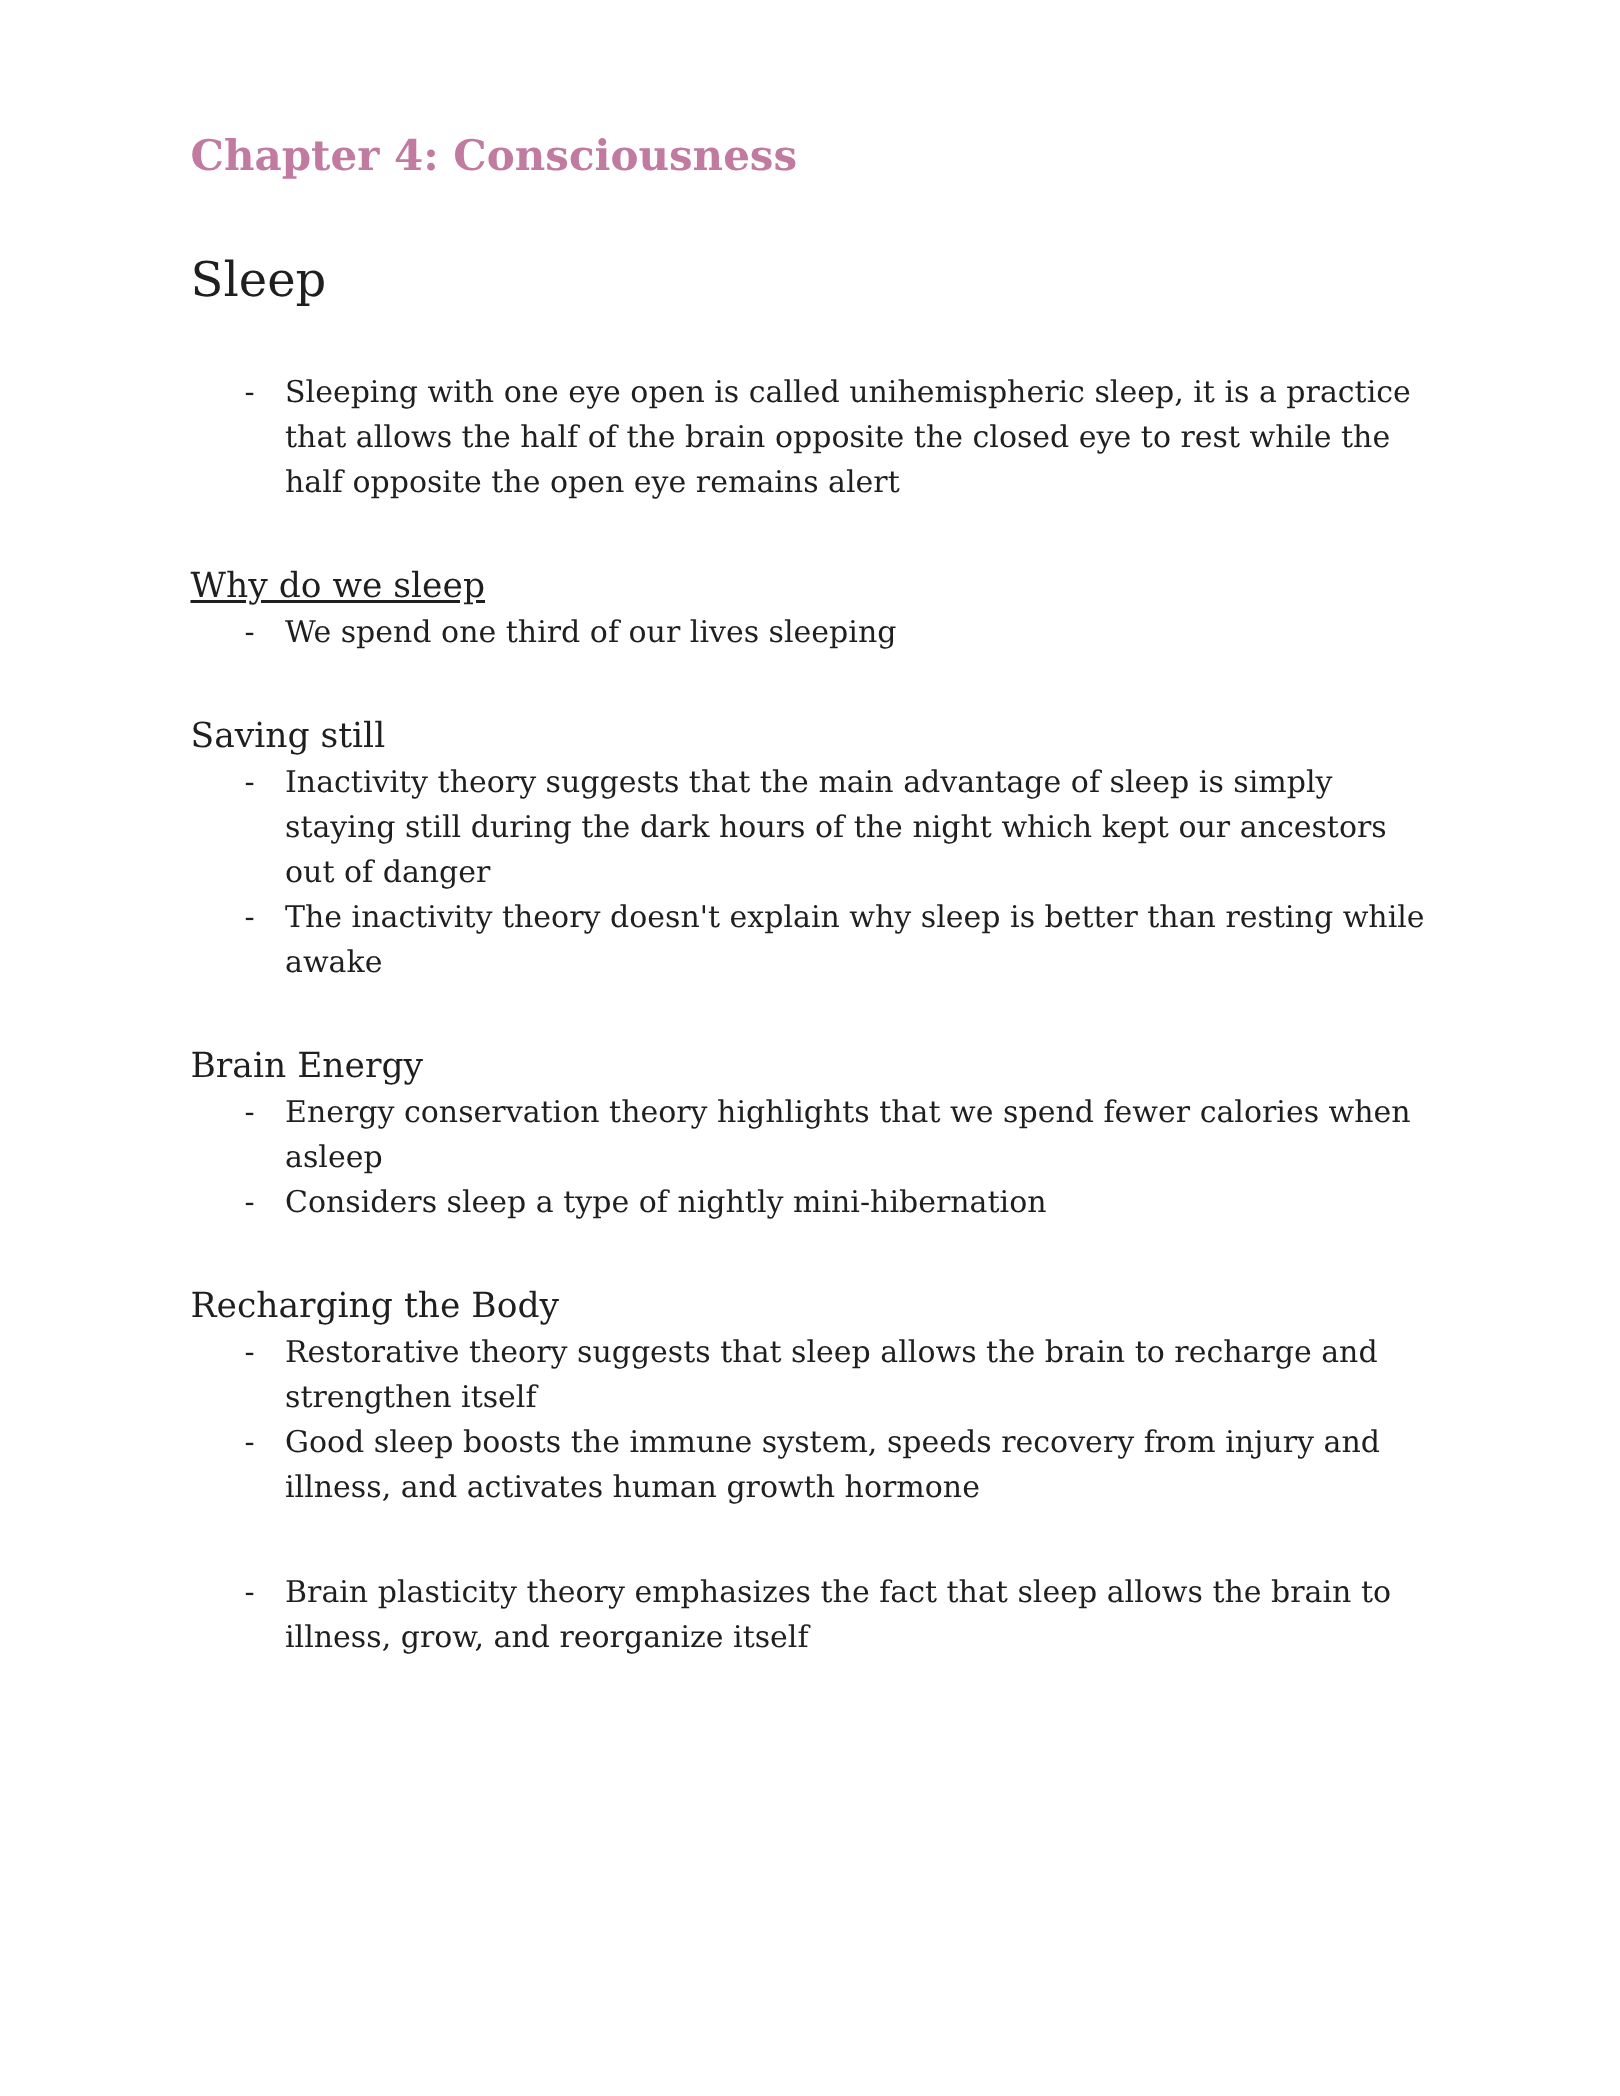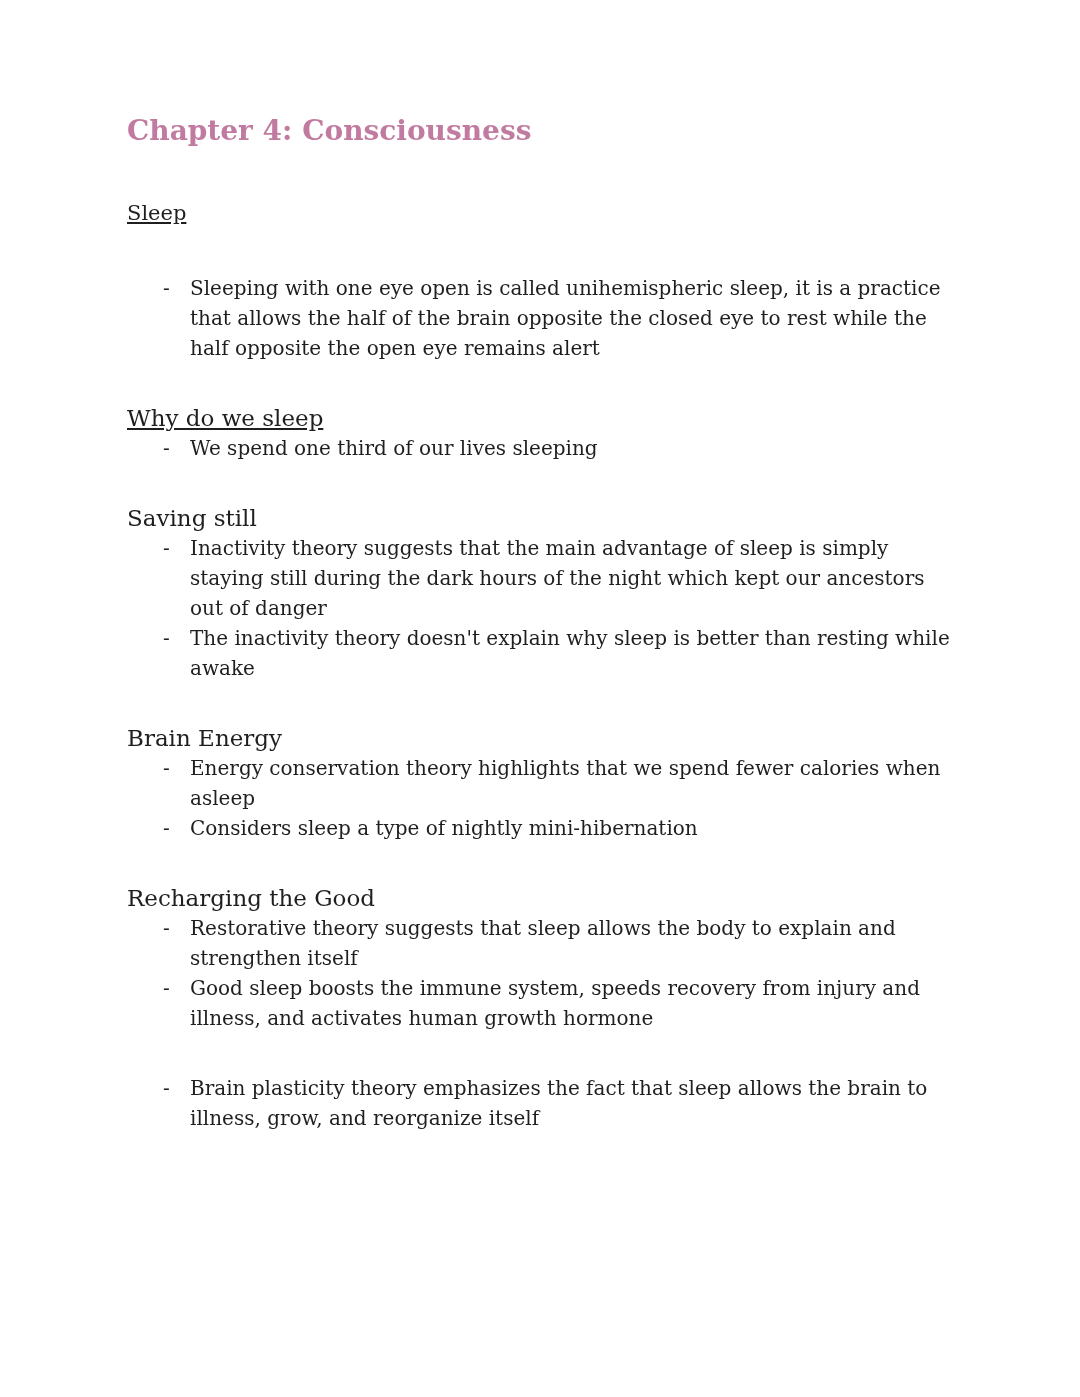--- a/index.html
+++ b/index.html
@@ -4,21 +4,21 @@
 <style>
   html, body {
     margin: 0;
     padding: 0;
     background: #ffffff;
   }
   .doc {
     width: 1080px;
     height: 1397px;
     box-sizing: border-box;
-    padding: 113px 130px 0 127px;
+    padding: 86px 130px 0 127px;
     background: #ffffff;
     font-family: "DejaVu Serif", "Liberation Serif", serif;
     color: #1f1f1f;
     font-size: 20px;
     line-height: 30px;
     overflow: hidden;
   }
   .doc-title {
     margin: 0 0 48px 0;
     font-size: 28px;
@@ -29,23 +29,22 @@
   .sec {
     margin: 0 0 40px 0;
   }
   .h {
     margin: 0;
     font-size: 23px;
     line-height: 30px;
     font-weight: normal;
   }
   .h-large {
-    font-size: 21px;
+    font-size: 32px;
     line-height: 32px;
-    text-decoration: underline;
     margin-bottom: 44px;
   }
   .h-underline {
     text-decoration: underline;
   }
   .h-bold {
     font-weight: bold;
   }
   ul.bullets {
     margin: 0;
@@ -116,25 +115,25 @@
         <span class="btext">Energy conservation theory highlights that we spend fewer calories when asleep</span>
       </li>
       <li class="bullet">
         <span class="marker">-</span>
         <span class="btext">Considers sleep a type of nightly mini-hibernation</span>
       </li>
     </ul>
   </section>
 
   <section class="sec">
-    <h2 class="h">Recharging the Good</h2>
+    <h2 class="h">Recharging the Body</h2>
     <ul class="bullets">
       <li class="bullet">
         <span class="marker">-</span>
-        <span class="btext">Restorative theory suggests that sleep allows the body to explain and strengthen itself</span>
+        <span class="btext">Restorative theory suggests that sleep allows the brain to recharge and strengthen itself</span>
       </li>
       <li class="bullet">
         <span class="marker">-</span>
         <span class="btext">Good sleep boosts the immune system, speeds recovery from injury and illness, and activates human growth hormone</span>
       </li>
     </ul>
   </section>
 
   <section class="sec">
     <ul class="bullets">

